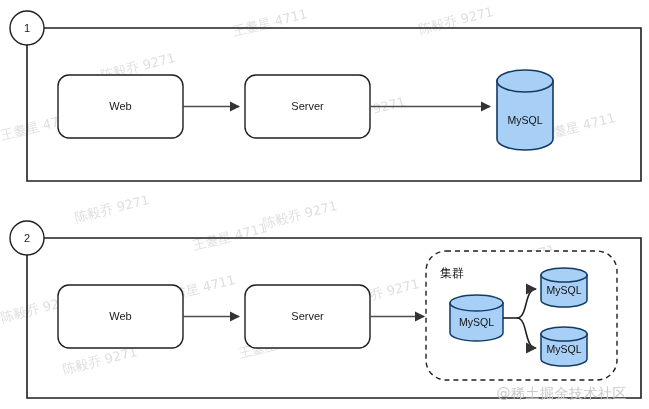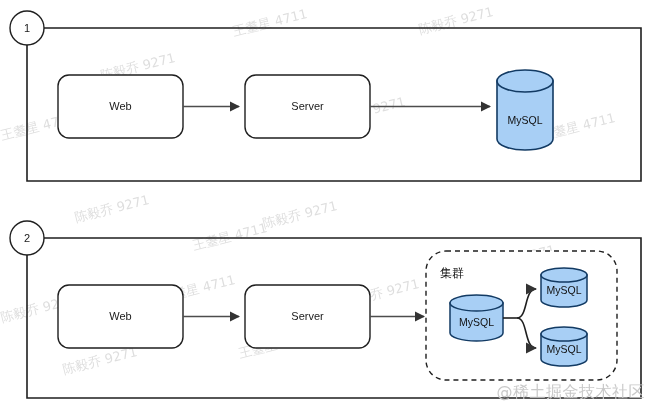--- a/index.html
+++ b/index.html
@@ -19,23 +19,23 @@
     position:absolute;
     color:#d9d9d9;
     font-size:13px;
     font-family:"DejaVu Sans",sans-serif;
     white-space:nowrap;
     transform:rotate(-14deg);
     opacity:.85;
   }
   .wm-brand{
     position:absolute;
-    right:4px;bottom:6px;
+    right:22px;bottom:6px;
     color:#c9c9c9;
-    font-size:16px;
+    font-size:14px;
     font-family:"DejaVu Sans",sans-serif;
     white-space:nowrap;
     letter-spacing:.5px;
   }
   .nodeLabel{
     font-size:11px;
     font-family:"Liberation Sans","DejaVu Sans",sans-serif;
     fill:#1a1a1a;
   }
   .cylLabel{

